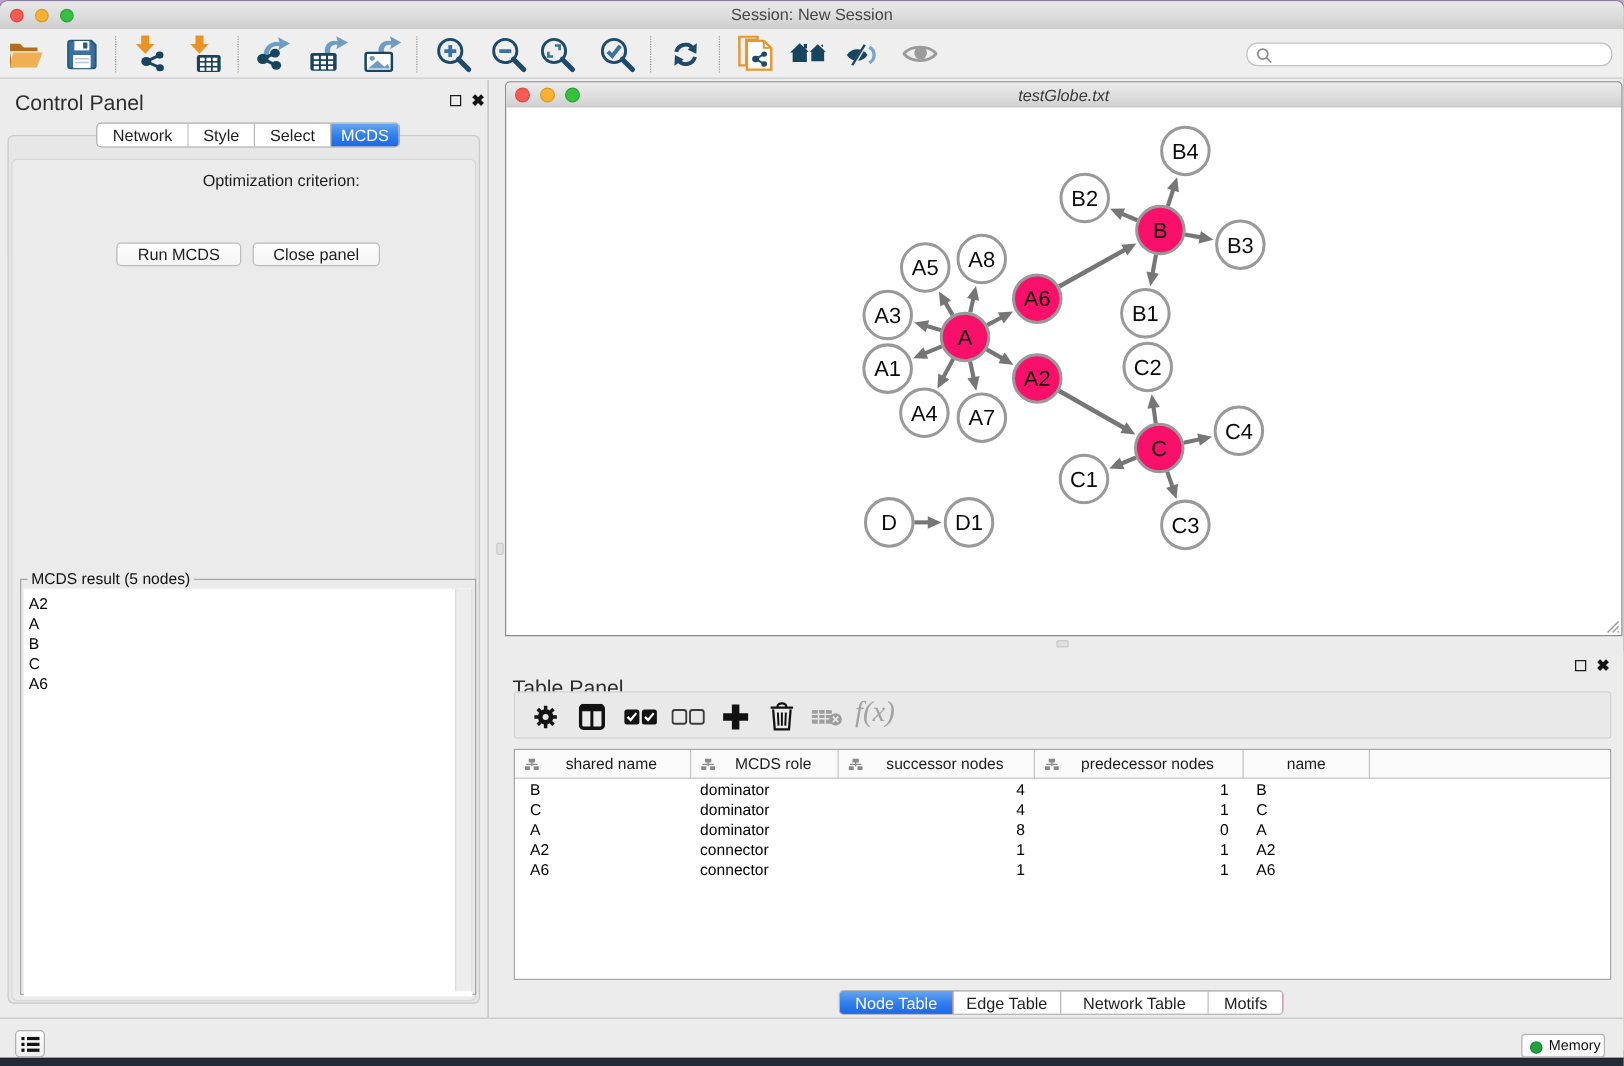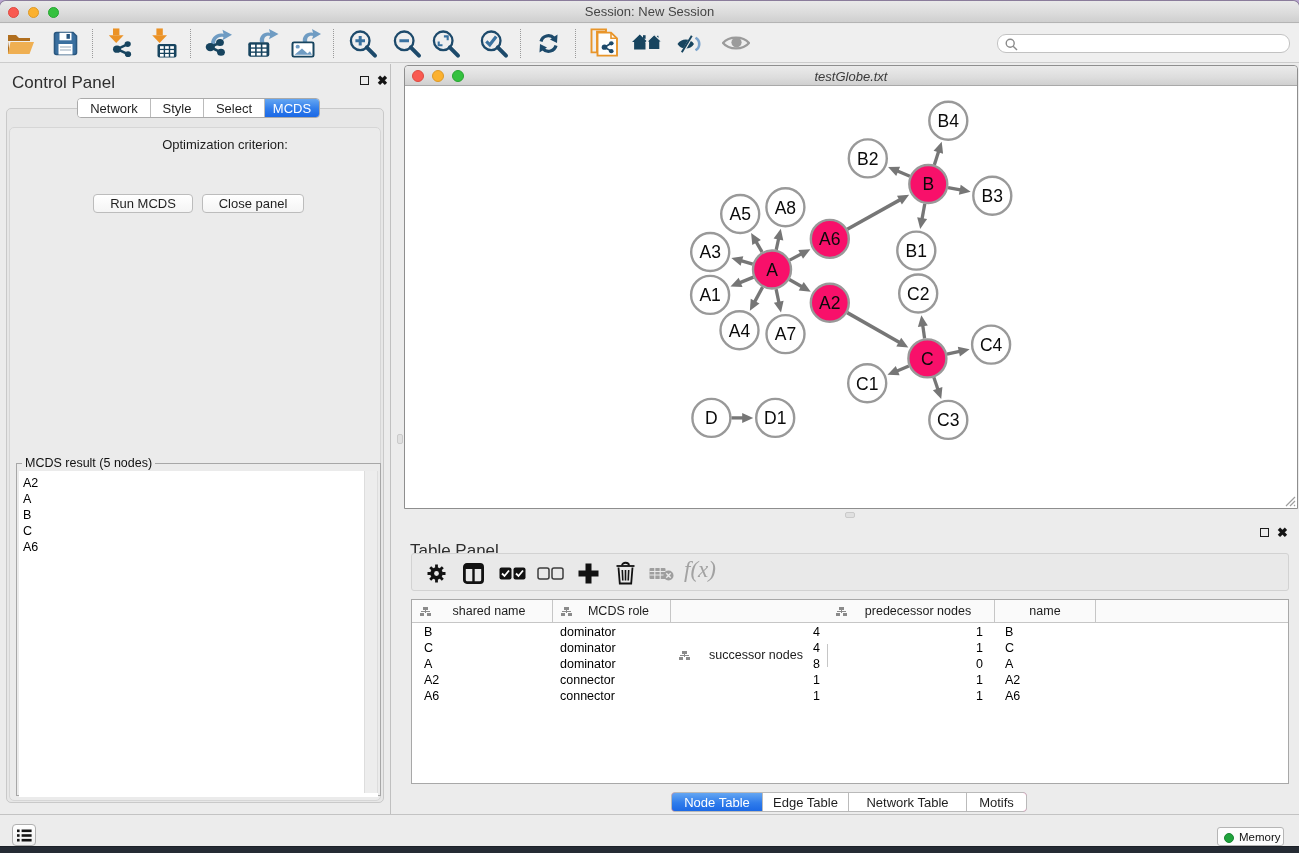--- a/index.html
+++ b/index.html
@@ -452,21 +452,21 @@
        border:1px solid #a8a8a8;">
 
     <div class="abs" style="left:0;top:0;width:876px;height:23px;background:#fafafa;
          border-bottom:1px solid #c6c6c6;"></div>
     <div class="hcell" style="left:0;width:141px;">
           <span>shared name</span>
         </div>
     <div class="hcell" style="left:141px;width:118px;">
           <span>MCDS role</span>
         </div>
-    <div class="hcell" style="left:259px;width:157px;margin-top:44px;">
+    <div class="hcell" style="left:259px;width:157px;">
           <span>successor nodes</span>
         </div>
     <div class="hcell" style="left:416px;width:167px;">
           <span>predecessor nodes</span>
         </div>
     <div class="hcell noicon" style="left:583px;width:101px;">
           <span>name</span>
         </div>
 
     <div class="trow" style="top:24px;">

